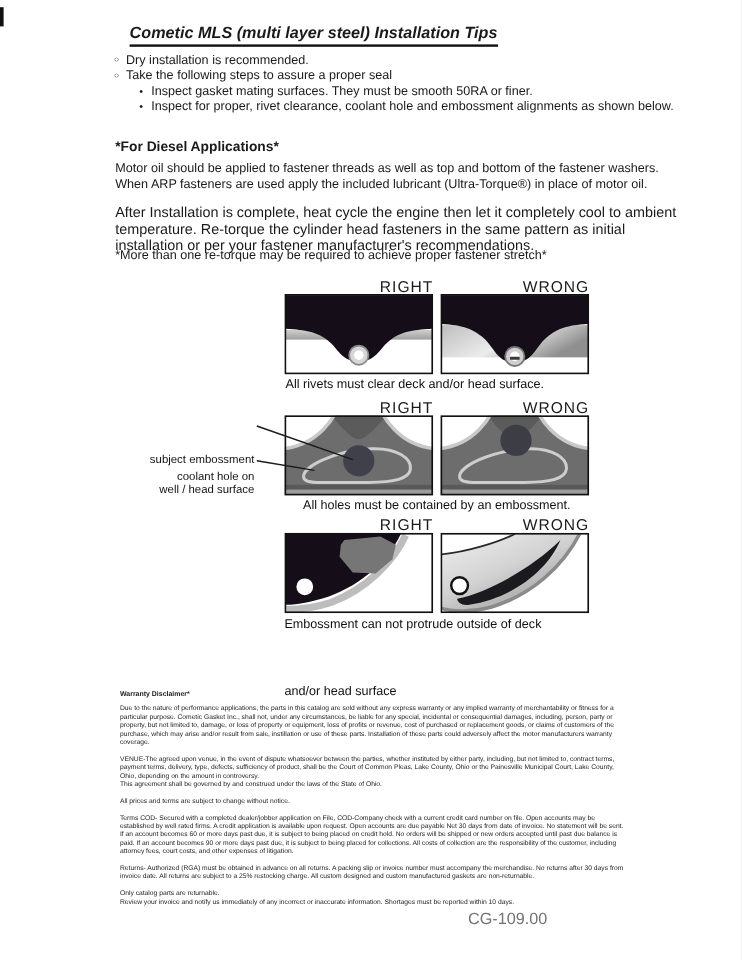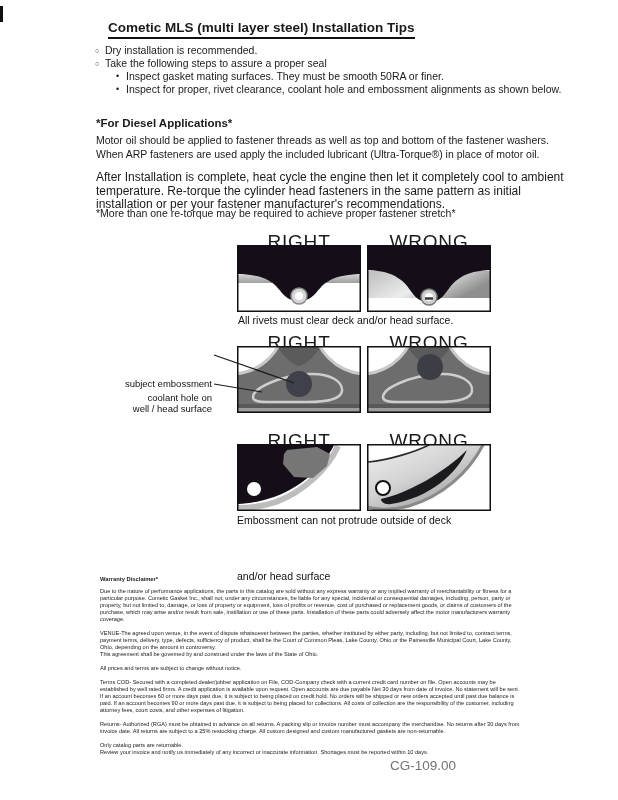--- a/index.html
+++ b/index.html
@@ -13,36 +13,37 @@
     color: #1a1a1a;
     overflow: hidden;
   }
   .edge-mark { position:absolute; left:0; top:6px; width:3px; height:16px; background:#111; }
 
   .title {
     position:absolute; left:108px; top:20px;
     font-size:13.5px; font-weight:bold;
     border-bottom:2px solid #111; padding-bottom:2px;
     white-space:nowrap;
+    font-style:italic;
   }
 
   .bullets { position:absolute; left:95px; top:44px; width:505px; list-style:none;
     font-size:10.5px; line-height:13px; }
   .bullets li { display:flex; gap:4px; align-items:flex-start; }
   .bullets .mk { font-size:7px; line-height:13px; width:6px; flex:none; }
   .bullets li.sub { margin-left:21px; }
   .bullets li.sub .mk { font-size:9px; }
 
   .diesel-head { position:absolute; left:96px; top:117px; font-size:11.5px; font-weight:bold; }
   .para1 { position:absolute; left:96px; top:134px; width:478px; font-size:10.5px; line-height:13.5px; }
   .para2 { position:absolute; left:96px; top:171px; width:470px; font-size:12px; line-height:13.5px; }
   .note  { position:absolute; left:96px; top:207px; width:478px; font-size:10.5px; }
 
-  .dlabel { position:absolute; width:124px; text-align:center;
-    font-size:19px; letter-spacing:0.8px; color:#1a1a1a; }
+  .dlabel { position:absolute; width:124px; text-align:right;
+    font-size:13px; letter-spacing:0.8px; color:#1a1a1a; }
   .dpanel { position:absolute; width:124px; height:67px; display:block; }
   .cap { position:absolute; font-size:10.5px; line-height:12px; color:#111; }
 
   .ann { position:absolute; left:88px; width:124px; text-align:right;
     font-size:9.5px; line-height:10.5px; color:#111; }
   .leads { position:absolute; left:88px; top:340px; width:220px; height:72px; }
 
   .fp { position:absolute; left:100px; top:576px; width:420px;
     font-size:5.6px; line-height:7px; color:#222; }
   .fp h4 { font-size:5.8px; font-weight:bold; margin:0 0 5px 0; }
@@ -152,20 +153,21 @@
     <div>coolant hole on</div>
     <div>well / head surface</div>
   </div>
   <div class="ann" style="top:379px;">subject embossment</div>
 
   <svg class="leads" viewBox="0 0 220 72">
     <line x1="126" y1="15" x2="206" y2="43" stroke="#1a1a1a" stroke-width="1.2"></line>
     <line x1="126" y1="44" x2="174" y2="52" stroke="#1a1a1a" stroke-width="1.2"></line>
   </svg>
 
+  <div class="cap" style="left:237px; top:415px; width:254px; text-align:center;">All holes must be contained by an embossment.</div>
 
   <div class="dlabel" style="left:237px; top:430px;">RIGHT</div>
   <div class="dlabel" style="left:367px; top:430px;">WRONG</div>
 
   <svg class="dpanel" style="left:237px; top:444px;" viewBox="0 0 124 67">
     <rect x="0" y="0" width="124" height="67" fill="#ffffff"></rect>
     <path d="M101,2 C91,24 68,47 39,58 C27,62 12,64 1,64" fill="none" stroke="#bdbdbd" stroke-width="6"></path>
     <path d="M1,1 H97 C87,22 65,43 37,53 C25,57 11,60 1,60 Z" fill="#150d17"></path>
     <polygon points="50,6 80,3 93,10 90,22 76,34 57,33 46,20 47,10" fill="#767676"></polygon>
     <circle cx="17" cy="45" r="7" fill="#ffffff"></circle>

